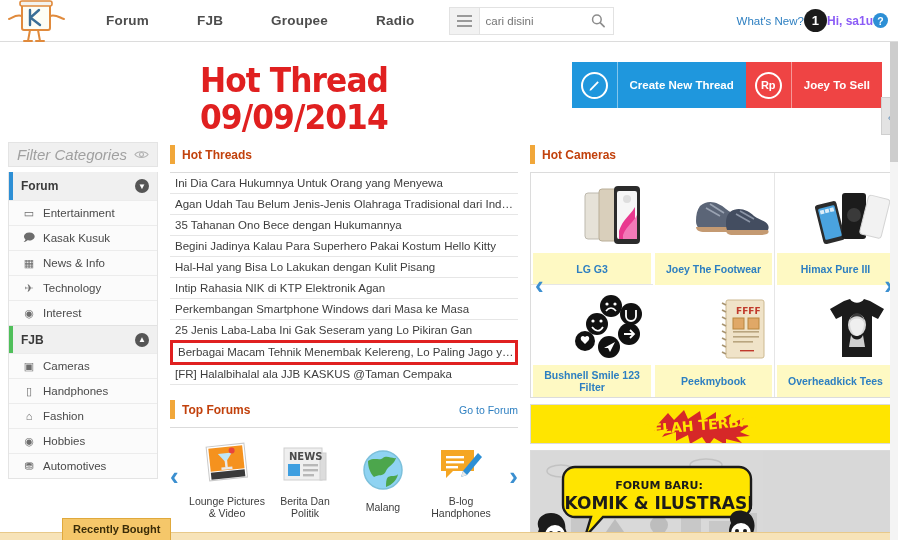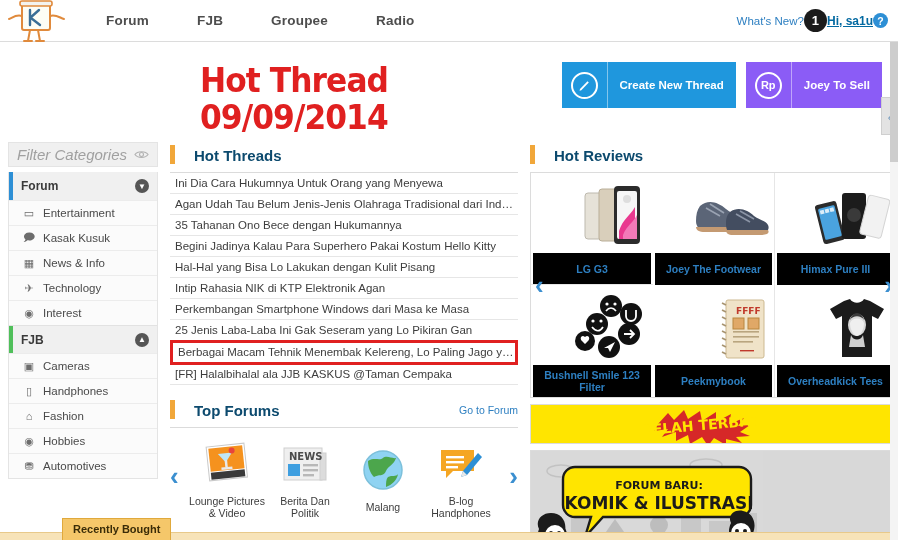--- a/index.html
+++ b/index.html
@@ -60,39 +60,39 @@
     margin-left: auto; display: flex; align-items: center;
     margin-right: 10px; gap: 0;
   }
   .whatsnew { font-size: 11.5px; color: #2d7fc1; cursor: pointer; }
   .avatar {
     width: 23px; height: 23px; border-radius: 50%;
     background: #1b1b1b; color: #fff; font-size: 13px;
     display: flex; align-items: center; justify-content: center;
     font-weight: bold; cursor: pointer;
   }
-  .hi-user { font-size: 12px; color: #0369a1; font-weight: bold; text-decoration: underline; }
+  .hi-user { font-size: 12px; color: #8b5cf6; font-weight: bold; }
   .help-icon {
     width: 15px; height: 15px; border-radius: 50%;
     background: #2d8fd5; color: #fff; font-size: 10.5px;
     display: flex; align-items: center; justify-content: center;
     font-weight: bold; cursor: pointer;
   }
 
   
   .action-row {
     position: absolute; top: 62px; right: 16px;
-    display: flex; gap: 10px; z-index: 5;
+    display: flex; z-index: 5;
   }
   .act-btn {
     display: flex; align-items: center; height: 46px;
     cursor: pointer; color: #fff;
   }
   .act-blue { background: #1f97dd; }
-  .act-orange { background: #8b5cf6; }
+  .act-orange { background: #ef4444; }
   .act-icon {
     width: 46px; height: 46px;
     display: flex; align-items: center; justify-content: center;
     border-right: 1px solid rgba(255,255,255,.45);
   }
   .act-circ {
     width: 27px; height: 27px; border-radius: 50%;
     border: 2px solid #fff;
     display: flex; align-items: center; justify-content: center;
     font-size: 11px; font-weight: bold;
@@ -155,21 +155,21 @@
   .col-right { flex: 1; }
 
   .sec-head {
     display: flex; align-items: center; height: 26px;
     position: relative; padding-left: 12px;
   }
   .sec-head::before {
     content: ''; position: absolute; left: 0; top: 3px;
     width: 5px; height: 19px; background: #f1a73a;
   }
-  .sec-title { font-size: 15px; color: #0c4a6e; font-weight: bold; margin-left: 12px; }
+  .sec-title { font-size: 12px; color: #c2410c; font-weight: bold; }
   .sec-link { margin-left: auto; font-size: 10.5px; color: #2d7fc1; cursor: pointer; }
 
   .thread-list { border-top: 1px solid #dbdbdb; margin-top: 4px; }
   .thread-item {
     height: 21px; line-height: 21px; font-size: 11.5px;
     color: #3d3d3d; border-bottom: 1px solid #e6e6e6;
     padding-left: 5px; cursor: pointer; white-space: nowrap;
     overflow: hidden; text-overflow: ellipsis;
   }
   .thread-item.hl {
@@ -201,21 +201,21 @@
     align-items: center; cursor: pointer; height: 112px;
   }
   .rev-cell:nth-child(3n) { border-right: none; }
   .rev-cell:nth-child(n+4) { border-bottom: none; }
   .rev-img {
     height: 74px; display: flex; align-items: center;
     justify-content: flex-end; width: 100%;
   }
   .rev-cap {
     font-size: 10.5px; color: #2d7fc1; text-align: center;
-    background: #000000; width: 100%; flex: 1;
+    background: #fef9c3; width: 100%; flex: 1;
     display: flex; align-items: center; justify-content: center;
     line-height: 12px; padding: 0 3px; font-weight: bold;
   }
   .carousel-arrow {
     position: absolute; top: 50%; transform: translateY(-50%);
     font-size: 26px; color: #3b8fd0; cursor: pointer; z-index: 4;
     font-weight: bold; line-height: 1;
   }
   .ca-left { left: 4px; }
   .ca-right { right: 4px; }
@@ -288,20 +288,34 @@
     </svg>
   </div>
 
   <div class="nav">
     <a class="nav-item">Forum</a>
     <a class="nav-item">FJB</a>
     <a class="nav-item">Groupee</a>
     <a class="nav-item">Radio</a>
   </div>
 
+  <div class="searchgroup">
+    <div class="hamburger">
+      <span></span>
+        <span></span>
+        <span></span>
+    </div>
+    <div class="searchbox">
+      <input type="text" placeholder="cari disini" style="">
+      <svg class="search-icon" width="15" height="15" viewBox="0 0 16 16">
+        <circle cx="6.8" cy="6.8" r="4.6" fill="none" stroke="#8d8d8d" stroke-width="1.6"></circle>
+        <line x1="10.3" y1="10.3" x2="14.5" y2="14.5" stroke="#8d8d8d" stroke-width="1.8" stroke-linecap="round"></line>
+      </svg>
+    </div>
+  </div>
 
   <div class="header-right">
     <span class="whatsnew">What's New?</span>
     <div class="avatar">1</div>
     <span class="hi-user">Hi, sa1u</span>
     <div class="help-icon">?</div>
   </div>
 </div>
 
 <div class="action-row">
@@ -478,21 +492,21 @@
             <div class="forum-label">B-log Handphones</div>
           </div>
 
           <span class="carousel-arrow fa-right">›</span>
         </div>
 
       </div>
 
       <div class="col-right">
         <div class="sec-head">
-          <span class="sec-title">Hot Reviews</span>
+          <span class="sec-title">Hot Cameras</span>
         </div>
         <div class="rev-grid">
           <span class="carousel-arrow ca-left">‹</span>
           <span class="carousel-arrow ca-right">›</span>
 
           <div class="rev-cell">
             <div class="rev-img">
               <svg width="72" height="66" viewBox="0 0 72 66">
                 <rect x="6" y="10" width="17" height="46" rx="3" fill="#e6e2d8" stroke="#bdb9ae"></rect>
                 <rect x="20" y="6" width="18" height="52" rx="3" fill="#d9cfbb" stroke="#b9ae98"></rect>

